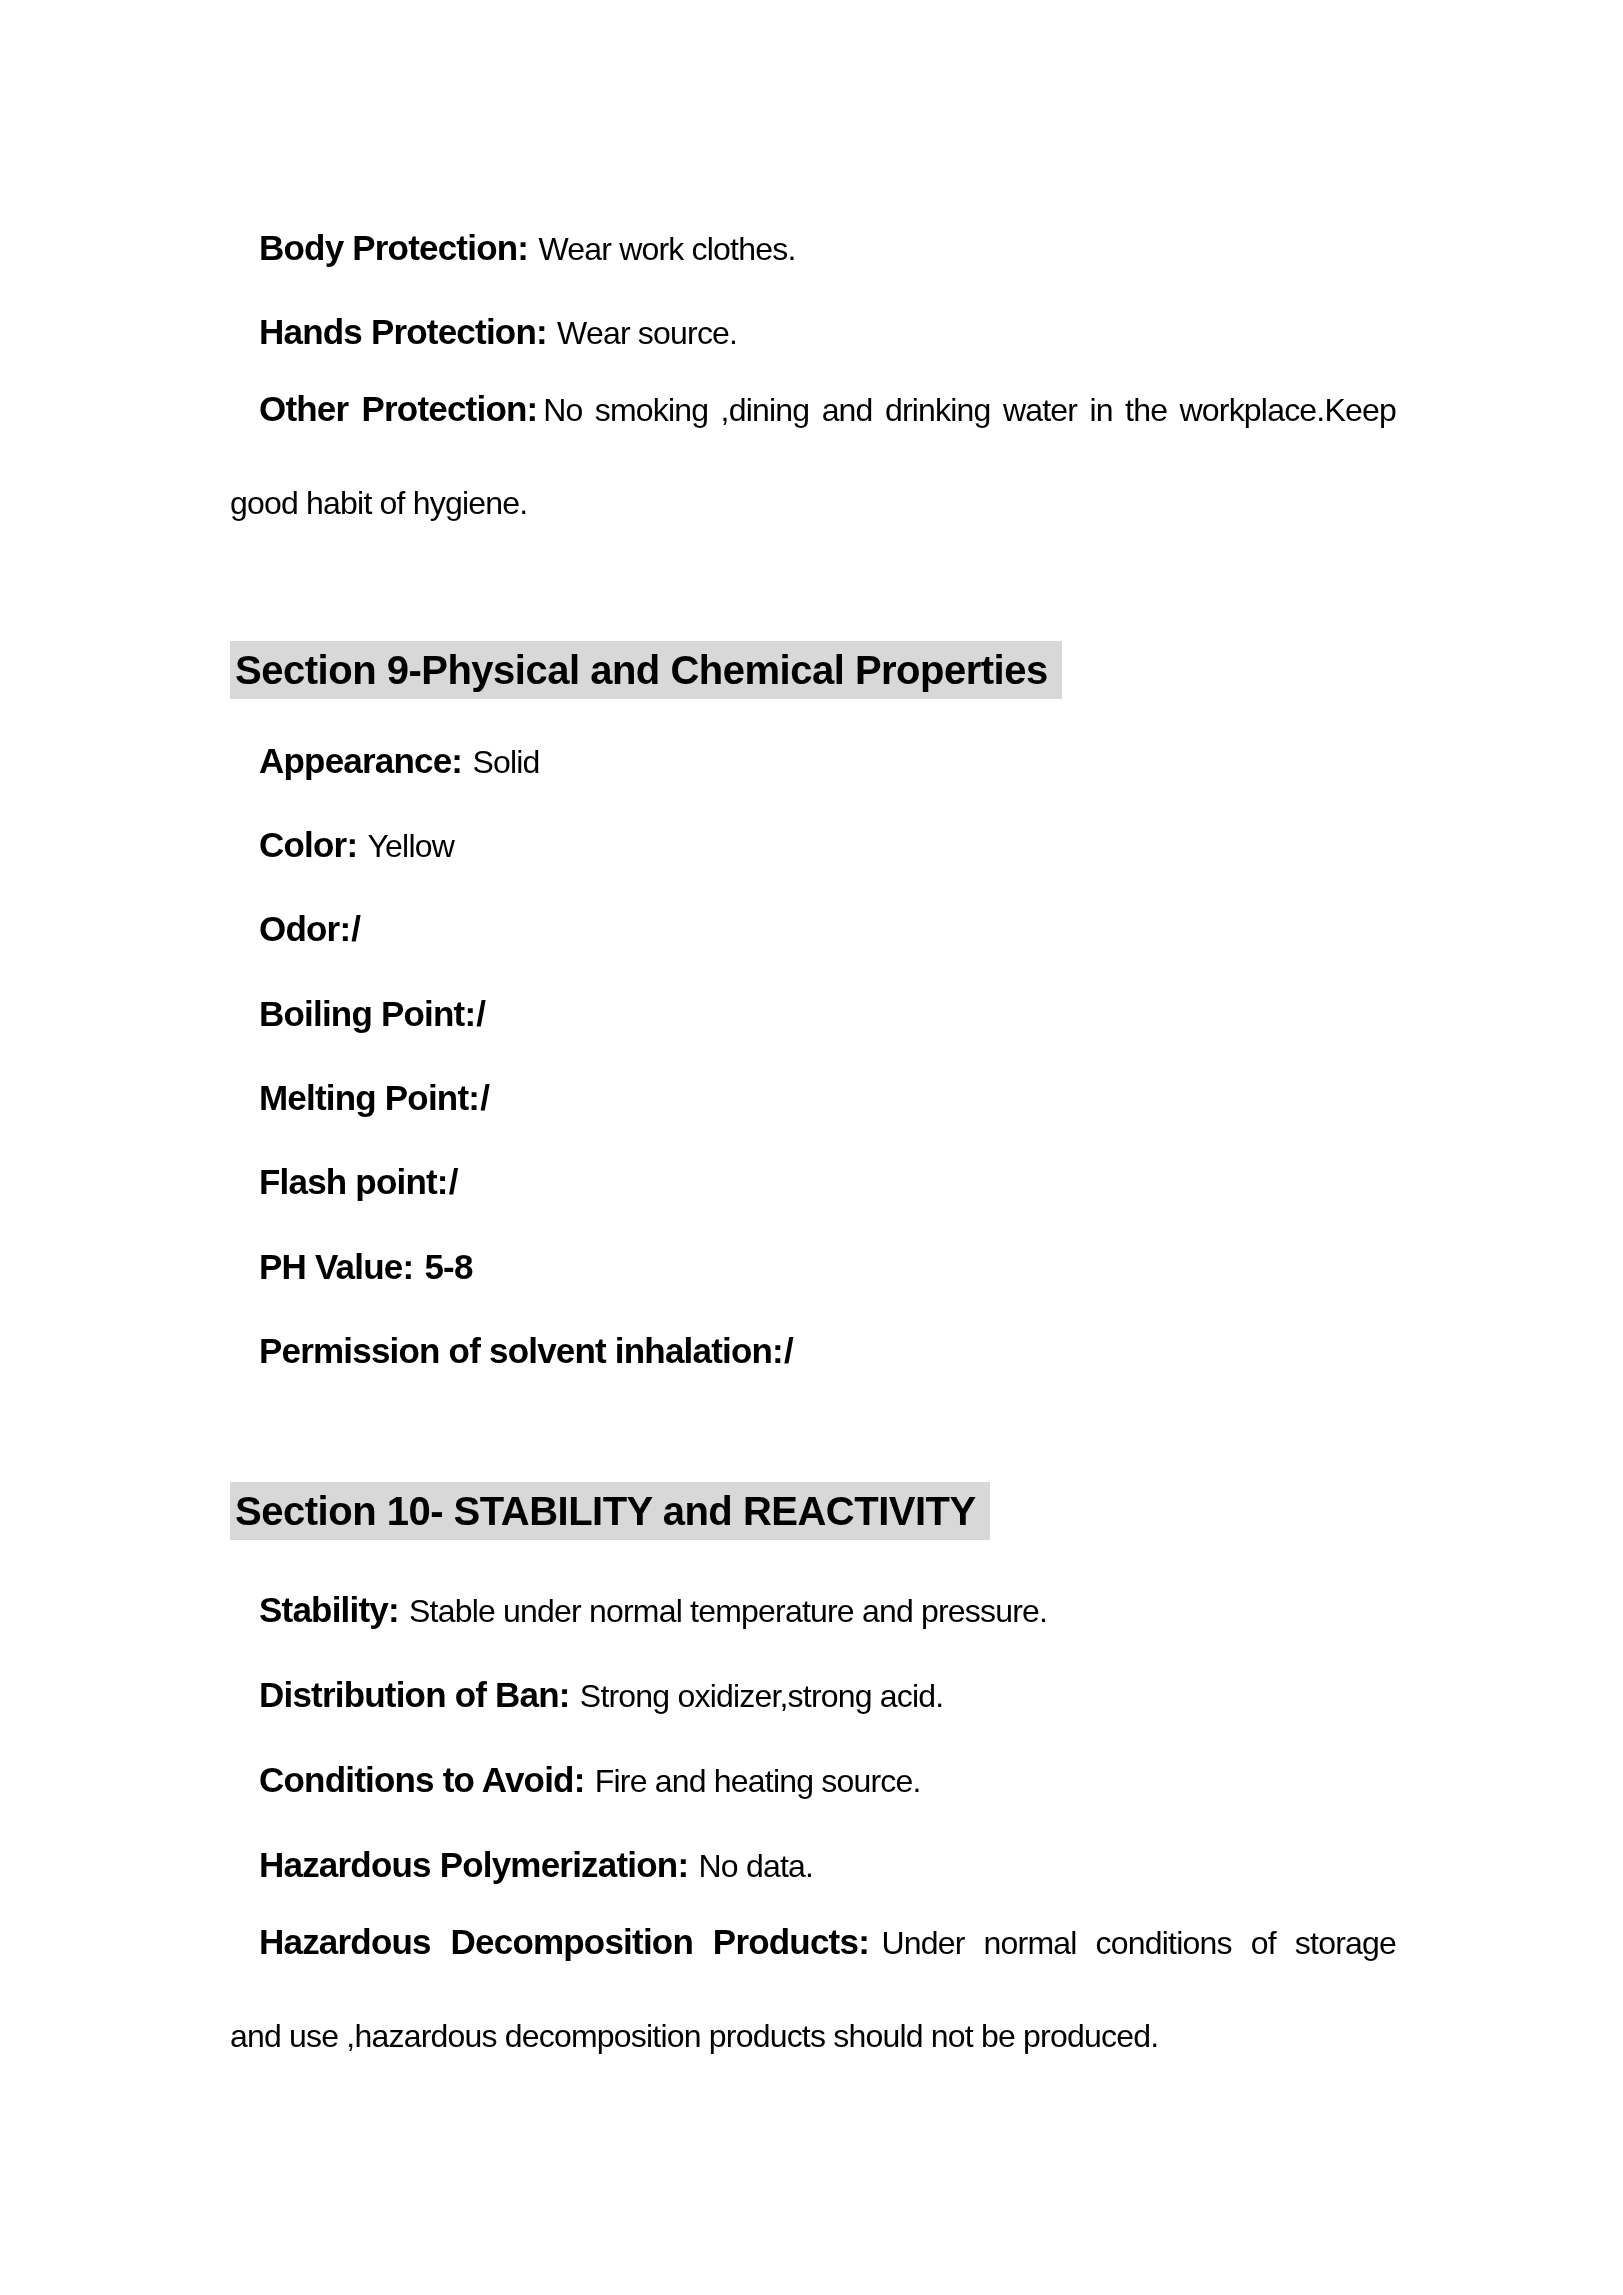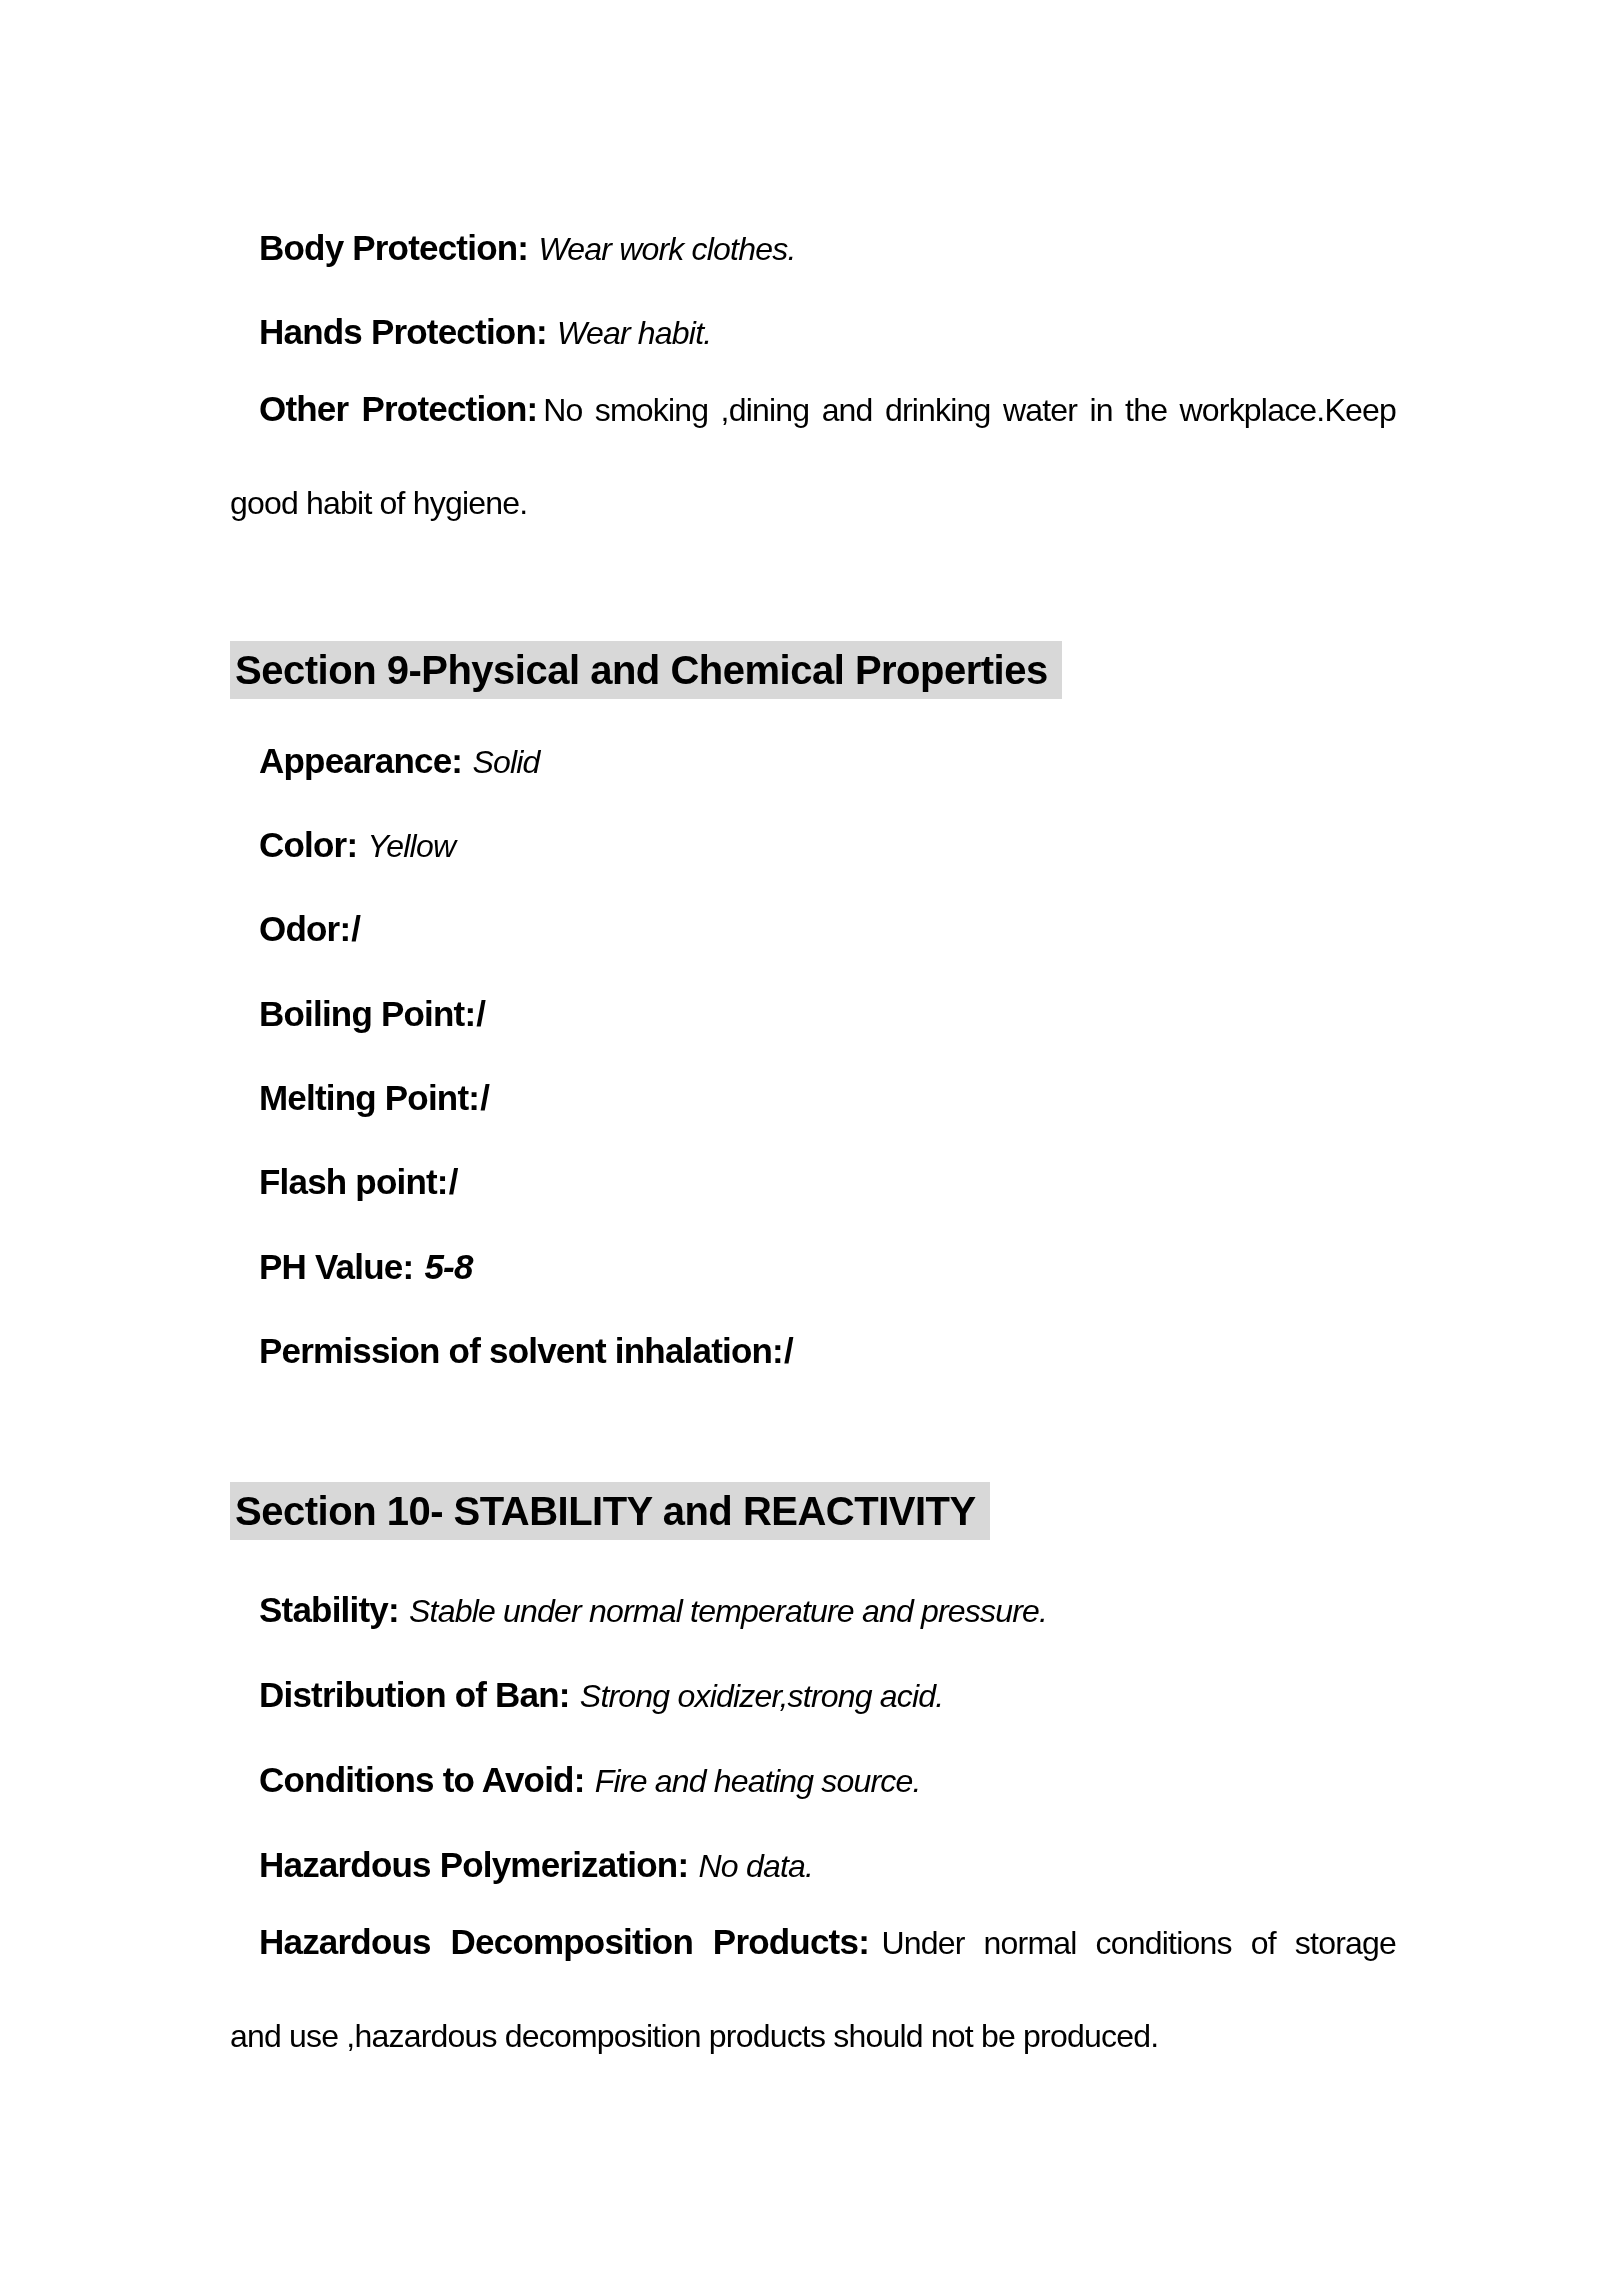--- a/index.html
+++ b/index.html
@@ -38,21 +38,21 @@
   }
   .lbl {
     font-weight: 700;
     font-size: 35px;
     margin-left: 29px;
   }
   .val {
     font-weight: 400;
     font-size: 32px;
   }
-  .gap { margin-left: 0.32em; font-style: italic; }
+  .gap { margin-left: 0.32em; }
   .slash {
     font-weight: 700;
     font-size: 35px;
     margin-left: 1px;
   }
   .bold-val {
     font-weight: 700;
     font-size: 35px;
   }
   .heading-block {
@@ -71,21 +71,21 @@
     white-space: nowrap;
   }
 </style>
 </head>
 <body>
 
 <div id="page">
 
   <p class="row" style="top:198px"><span class="lbl">Body Protection:</span><span class="val gap">Wear work clothes.</span></p>
 
-  <p class="row" style="top:282px"><span class="lbl">Hands Protection:</span><span class="val gap">Wear habit.</span></p>
+  <p class="row" style="top:282px"><span class="lbl">Hands Protection:</span><span class="val gap">Wear source.</span></p>
 
   <div class="wrapblock" style="top:367px">
     <div class="jline"><span class="lbl">Other Protection:</span> <span class="val">No smoking ,dining and drinking water in the workplace.Keep</span></div>
     <div><span class="val">good habit of hygiene.</span></div>
   </div>
 
   <div class="heading-block" style="top:641px">
     <span class="heading-hl">Section 9-Physical and Chemical Properties</span>
   </div>
 

